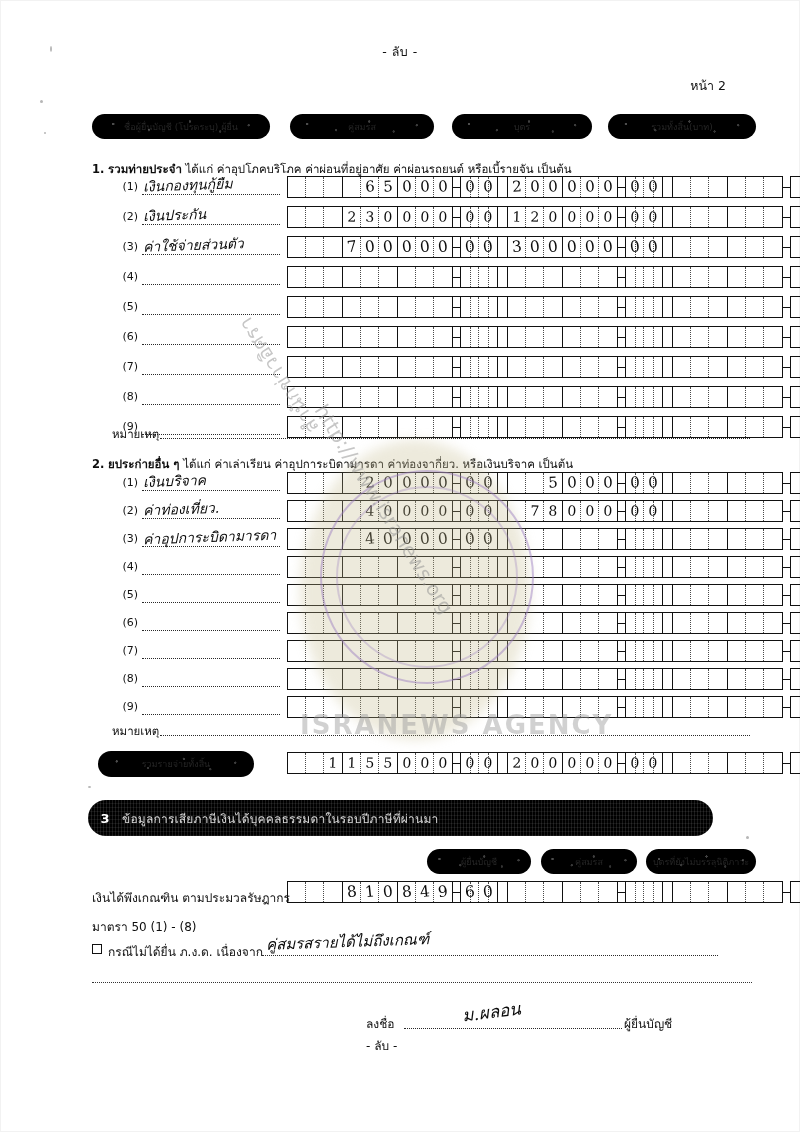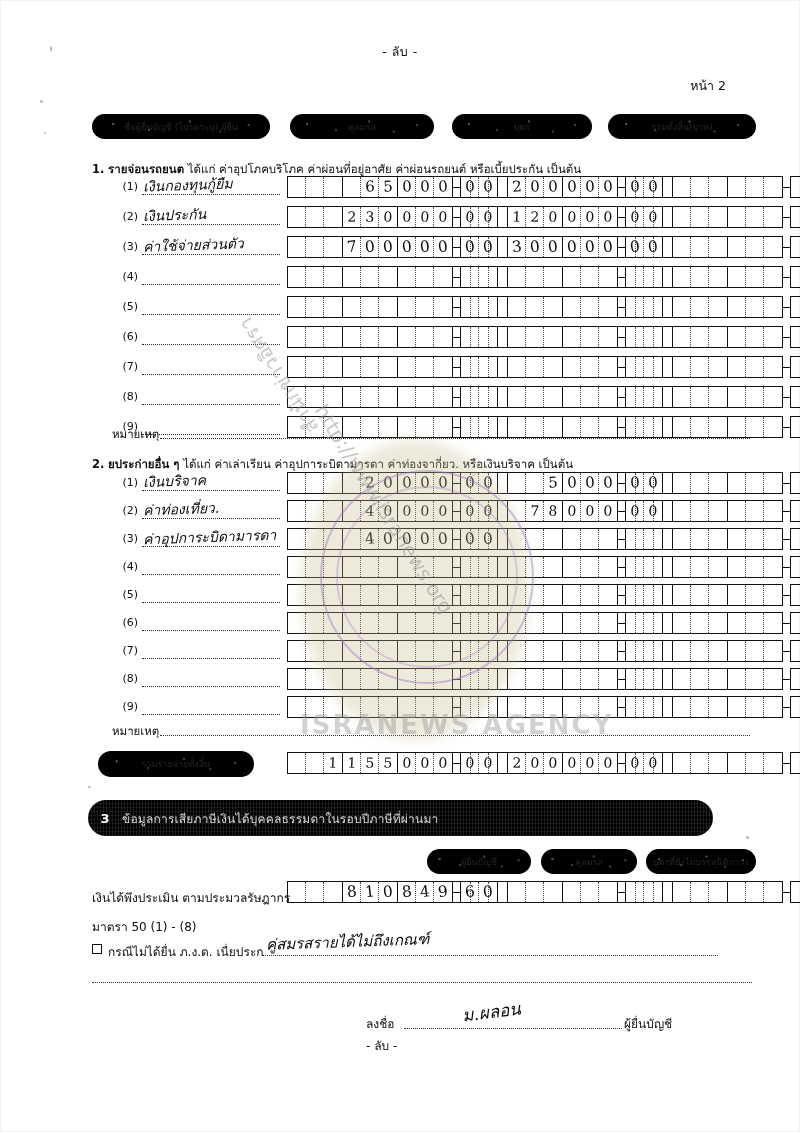--- a/index.html
+++ b/index.html
@@ -291,22 +291,22 @@
   </div>
   <div class="pill noisy" style="left:452px; top:114px; width:140px; height:25px;">
     <span class="pill-text">บุตร</span>
   </div>
   <div class="pill noisy" style="left:608px; top:114px; width:148px; height:25px;">
     <span class="pill-text">รวมทั้งสิ้น(บาท)</span>
   </div>
 
   <div class="sec-head" style="left:92px; top:160px;">
     <span class="lead">1.</span>
-    <span class="lead">รายจ่อนรถยนต</span>
-    <span>ได้แก่ ค่าอุปโภคบริโภค ค่าผ่อนที่อยู่อาศัย ค่าผ่อนรถยนต์ หรือเบี้ยประกัน  เป็นต้น</span>
+    <span class="lead">รวมท่ายประจำ</span>
+    <span>ได้แก่ ค่าอุปโภคบริโภค ค่าผ่อนที่อยู่อาศัย ค่าผ่อนรถยนต์ หรือเบี้รายจัน  เป็นต้น</span>
   </div>
 
   <div id="section1-rows">
       <div class="row-idx" style="left: 112px; top: 180px;">(1)</div>
       <div class="dotline" style="left: 142px; top: 194px; width: 138px;"></div>
       <div class="hw-label" style="left: 143px; top: 174px;">เงินกองทุนกู้ยืม</div>
       <div class="amt" style="left: 287px; top: 176px;">
         <div class="main">
           <div class="grp">
             <div class="cell"></div>
@@ -1921,21 +1921,21 @@
   <div class="pill noisy" style="left:427px; top:849px; width:104px; height:25px;">
     <span class="pill-text">ผู้ยื่นบัญชี</span>
   </div>
   <div class="pill noisy" style="left:541px; top:849px; width:96px; height:25px;">
     <span class="pill-text">คู่สมรส</span>
   </div>
   <div class="pill noisy" style="left:646px; top:849px; width:110px; height:25px;">
     <span class="pill-text">บุตรที่ยังไม่บรรลุนิติภาวะ</span>
   </div>
 
-  <div class="b-text" style="left:92px; top:888px;">เงินได้พึงประเมิน ตามประมวลรัษฎากร</div>
+  <div class="b-text" style="left:92px; top:888px;">เงินได้พึงเกณฑิน ตามประมวลรัษฎากร</div>
   <div class="b-text" style="left:92px; top:917px;">มาตรา 50 (1) - (8)</div>
 
   <div id="section3-row">
       <div class="amt" style="left: 287px; top: 881px;">
         <div class="main">
           <div class="grp">
             <div class="cell"></div>
             <div class="cell"></div>
             <div class="cell"></div>
           </div>
@@ -2015,21 +2015,21 @@
           </div>
         </div>
         <div class="dash"></div>
         <div class="dec">
           <div class="cell"></div>
         </div>
       </div>
     </div>
 
   <div class="checkbox" style="left:92px; top:944px;"></div>
-  <div class="b-text" style="left:108px; top:942px;">กรณีไม่ได้ยื่น ภ.ง.ด. เนื่ยประก</div>
+  <div class="b-text" style="left:108px; top:942px;">กรณีไม่ได้ยื่น ภ.ง.ด. เนื่องจาก</div>
   <div class="dotline" style="left:262px; top:955px; width:456px;"></div>
   <div class="hw-label" style="left:266px; top:930px; font-size:15px;">คู่สมรสรายได้ไม่ถึงเกณฑ์</div>
 
   <div class="hr-dotted" style="left:92px; top:982px; width:660px;"></div>
 
   <div class="b-text" style="left:366px; top:1014px;">ลงชื่อ</div>
   <div class="sign-line" style="left:404px; top:1028px; width:218px;"></div>
   <div class="hw-label" style="left:462px; top:998px; font-size:17px; transform:rotate(-7deg);">ม.ผลอน</div>
   <div class="b-text" style="left:624px; top:1014px;">ผู้ยื่นบัญชี</div>
 

